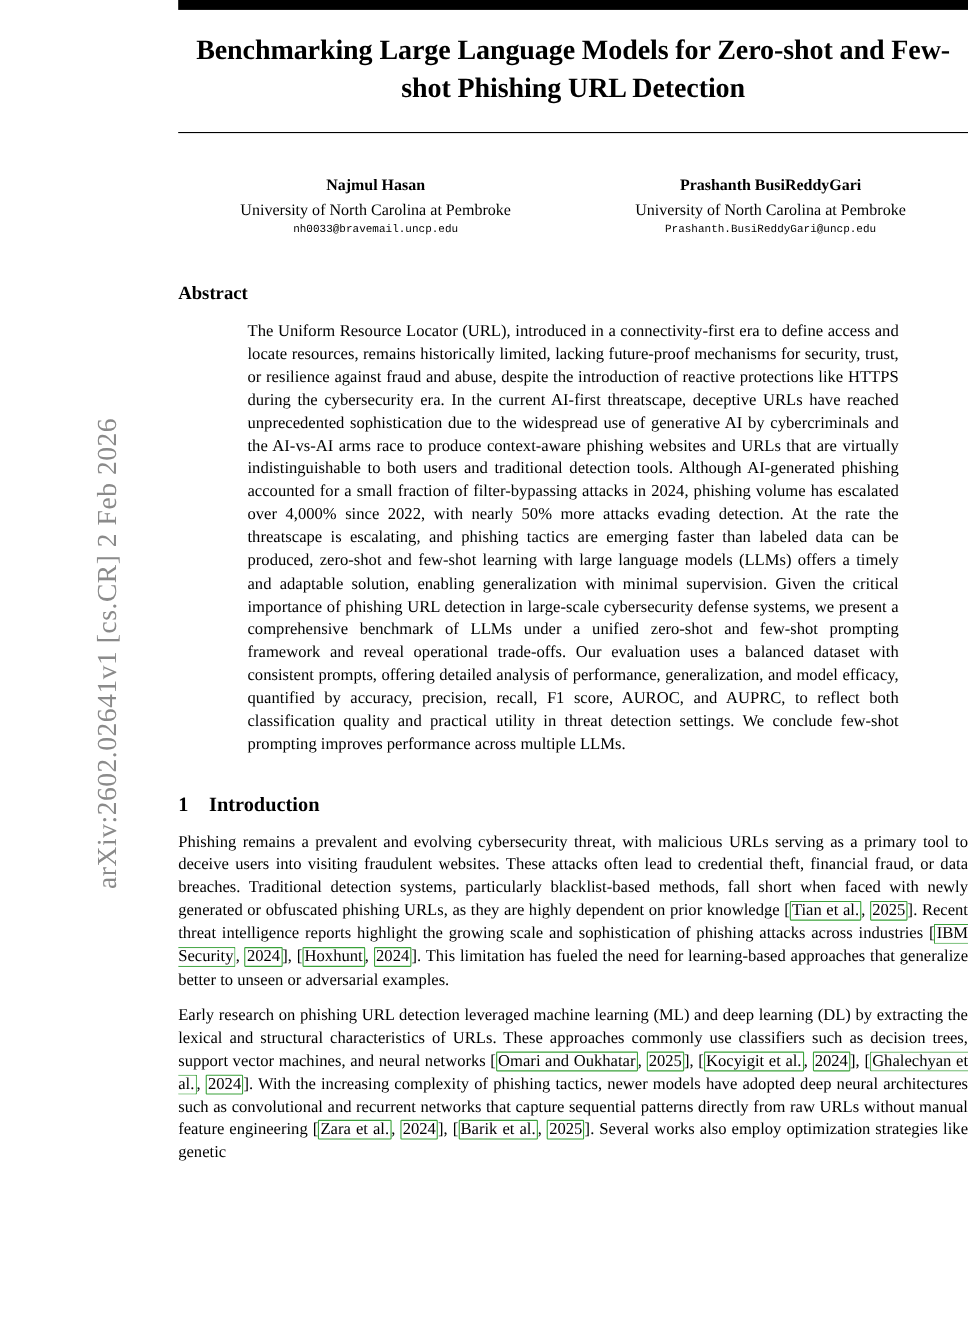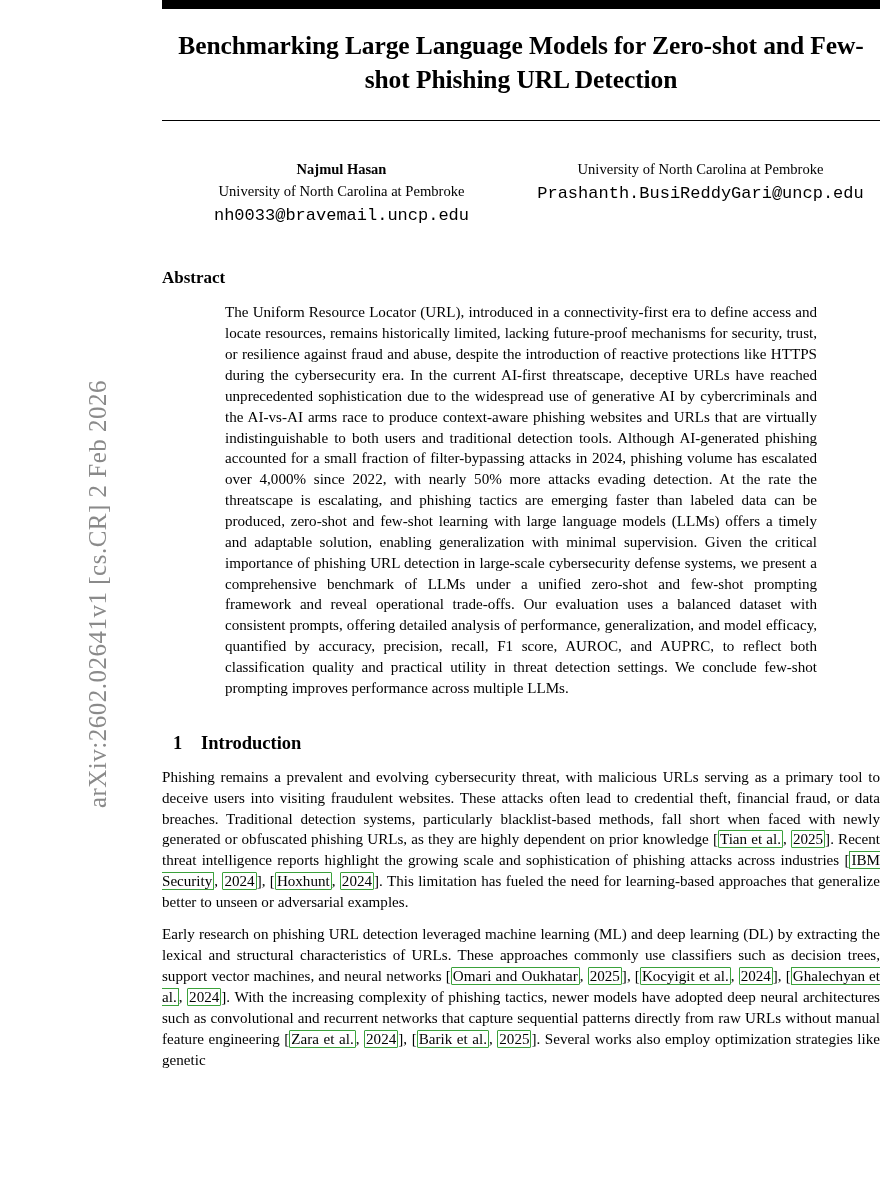--- a/index.html
+++ b/index.html
@@ -76,41 +76,41 @@
     font-size: 14.5px;
     font-weight: bold;
     line-height: 1.5;
   }
   .author .affil {
     font-size: 14.6px;
     line-height: 1.45;
   }
   .author .email {
     font-family: "Liberation Mono", monospace;
-    font-size: 17px;
+    font-size: 10px;
     line-height: 1.6;
   }
   h2.abstract-head {
     font-size: 17px;
     font-weight: bold;
     margin: 39px 0 0 0;
   }
   .abstract-body {
     margin: 14px auto 0 auto;
     width: 592px;
     font-size: 15.1px;
     line-height: 1.382;
     text-align: justify;
     text-justify: inter-word;
     hyphens: auto;
   }
   h2.section-head {
     font-size: 18.5px;
     font-weight: bold;
-    margin: 34px 0 0 11px;
+    margin: 34px 0 0 0;
   }
   h2.section-head .secnum {
     display: inline-block;
     width: 28px;
   }
   p.body-par {
     font-size: 15.1px;
     line-height: 1.386;
     text-align: justify;
     hyphens: auto;
@@ -149,20 +149,21 @@
 
     <div class="title-rule"></div>
 
     <div class="authors">
       <div class="author">
         <div class="name">Najmul Hasan</div>
         <div class="affil">University of North Carolina at Pembroke</div>
         <div class="email">nh0033@bravemail.uncp.edu</div>
       </div>
       <div class="author">
+        <div class="name">Prashanth BusiReddyGari</div>
         <div class="affil">University of North Carolina at Pembroke</div>
         <div class="email">Prashanth.BusiReddyGari@uncp.edu</div>
       </div>
     </div>
 
     <h2 class="abstract-head">Abstract</h2>
     <div class="abstract-body">The Uniform Resource Locator (URL), introduced in a connectivity-first era to define access and locate resources, remains historically limited, lacking future-proof mechanisms for security, trust, or resilience against fraud and abuse, despite the introduction of reactive protections like HTTPS during the cybersecurity era. In the current AI-first threatscape, deceptive URLs have reached unprecedented sophistication due to the widespread use of generative AI by cybercriminals and the AI-vs-AI arms race to produce context-aware phishing websites and URLs that are virtually indistinguishable to both users and traditional detection tools. Although AI-generated phishing accounted for a small fraction of filter-bypassing attacks in 2024, phishing volume has escalated over 4,000% since 2022, with nearly 50% more attacks evading detection. At the rate the threatscape is escalating, and phishing tactics are emerging faster than labeled data can be produced, zero-shot and few-shot learning with large language models (LLMs) offers a timely and adaptable solution, enabling generalization with minimal supervision. Given the critical importance of phishing URL detection in large-scale cybersecurity defense systems, we present a comprehensive benchmark of LLMs under a unified zero-shot and few-shot prompting framework and reveal operational trade-offs. Our evaluation uses a balanced dataset with consistent prompts, offering detailed analysis of performance, generalization, and model efficacy, quantified by accuracy, precision, recall, F1 score, AUROC, and AUPRC, to reflect both classification quality and practical utility in threat detection settings. We conclude few-shot prompting improves performance across multiple LLMs.</div>
 
     <h2 class="section-head">
       <span class="secnum">1</span><span>Introduction</span>

